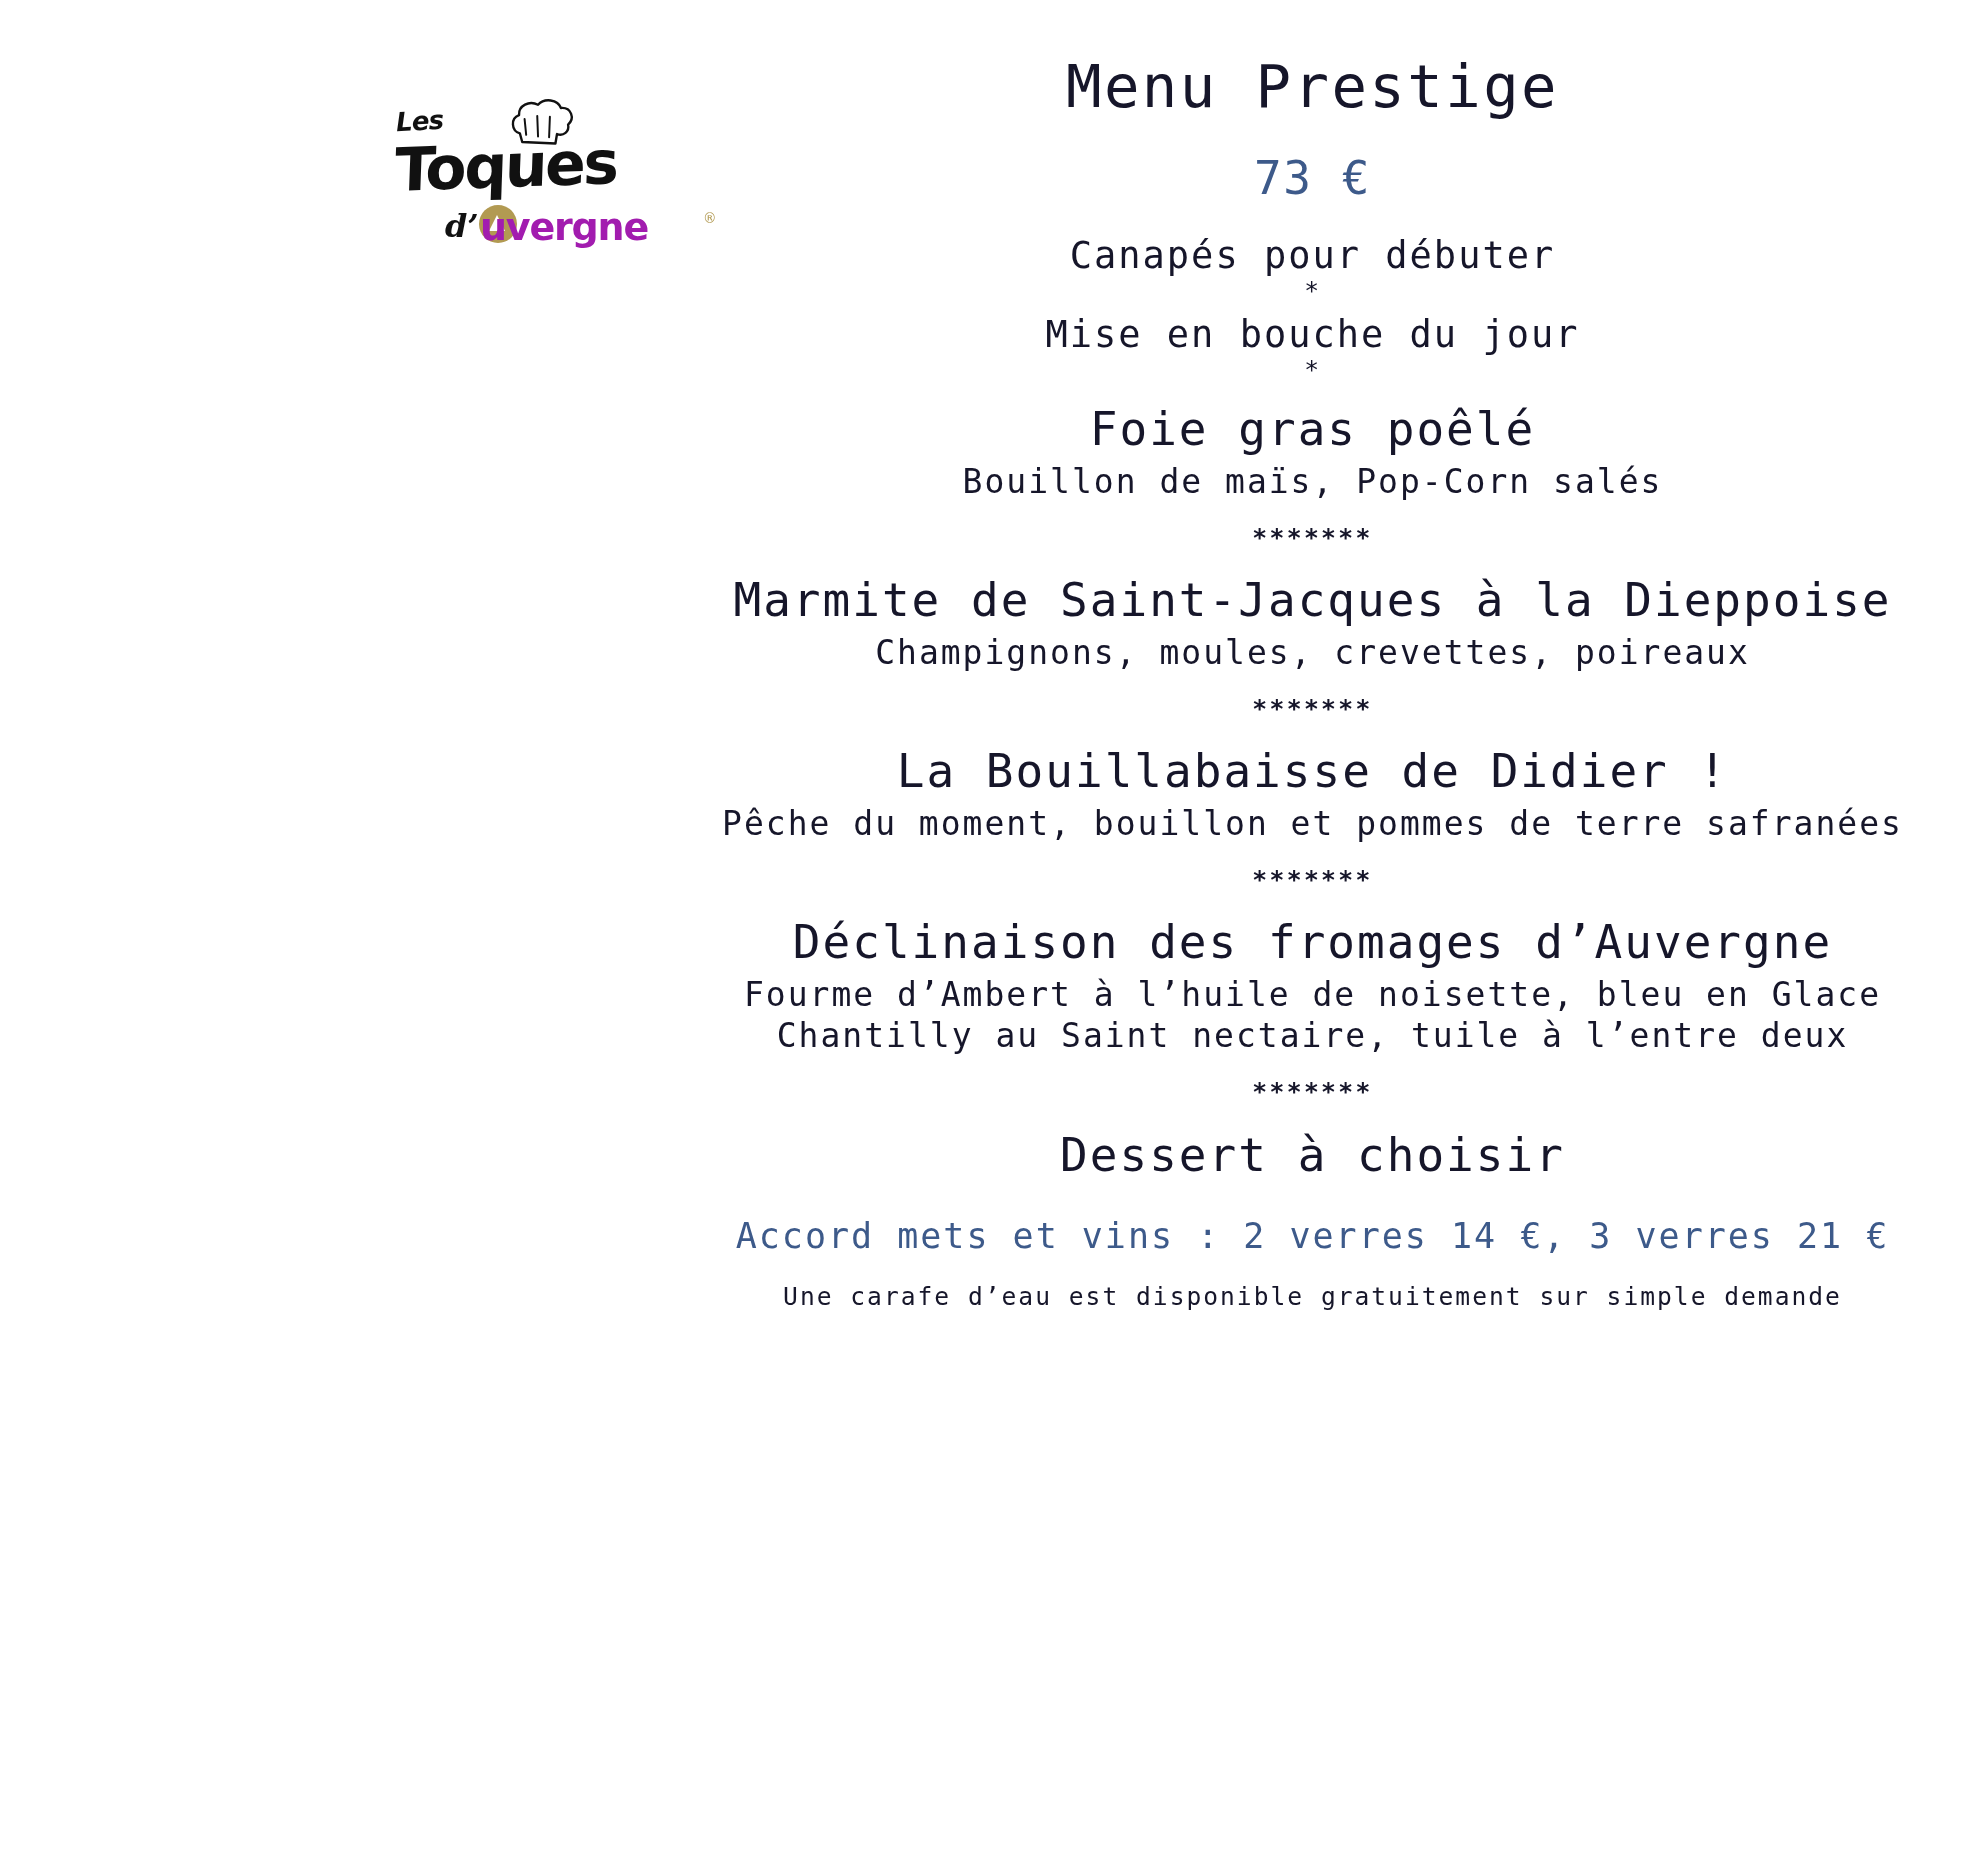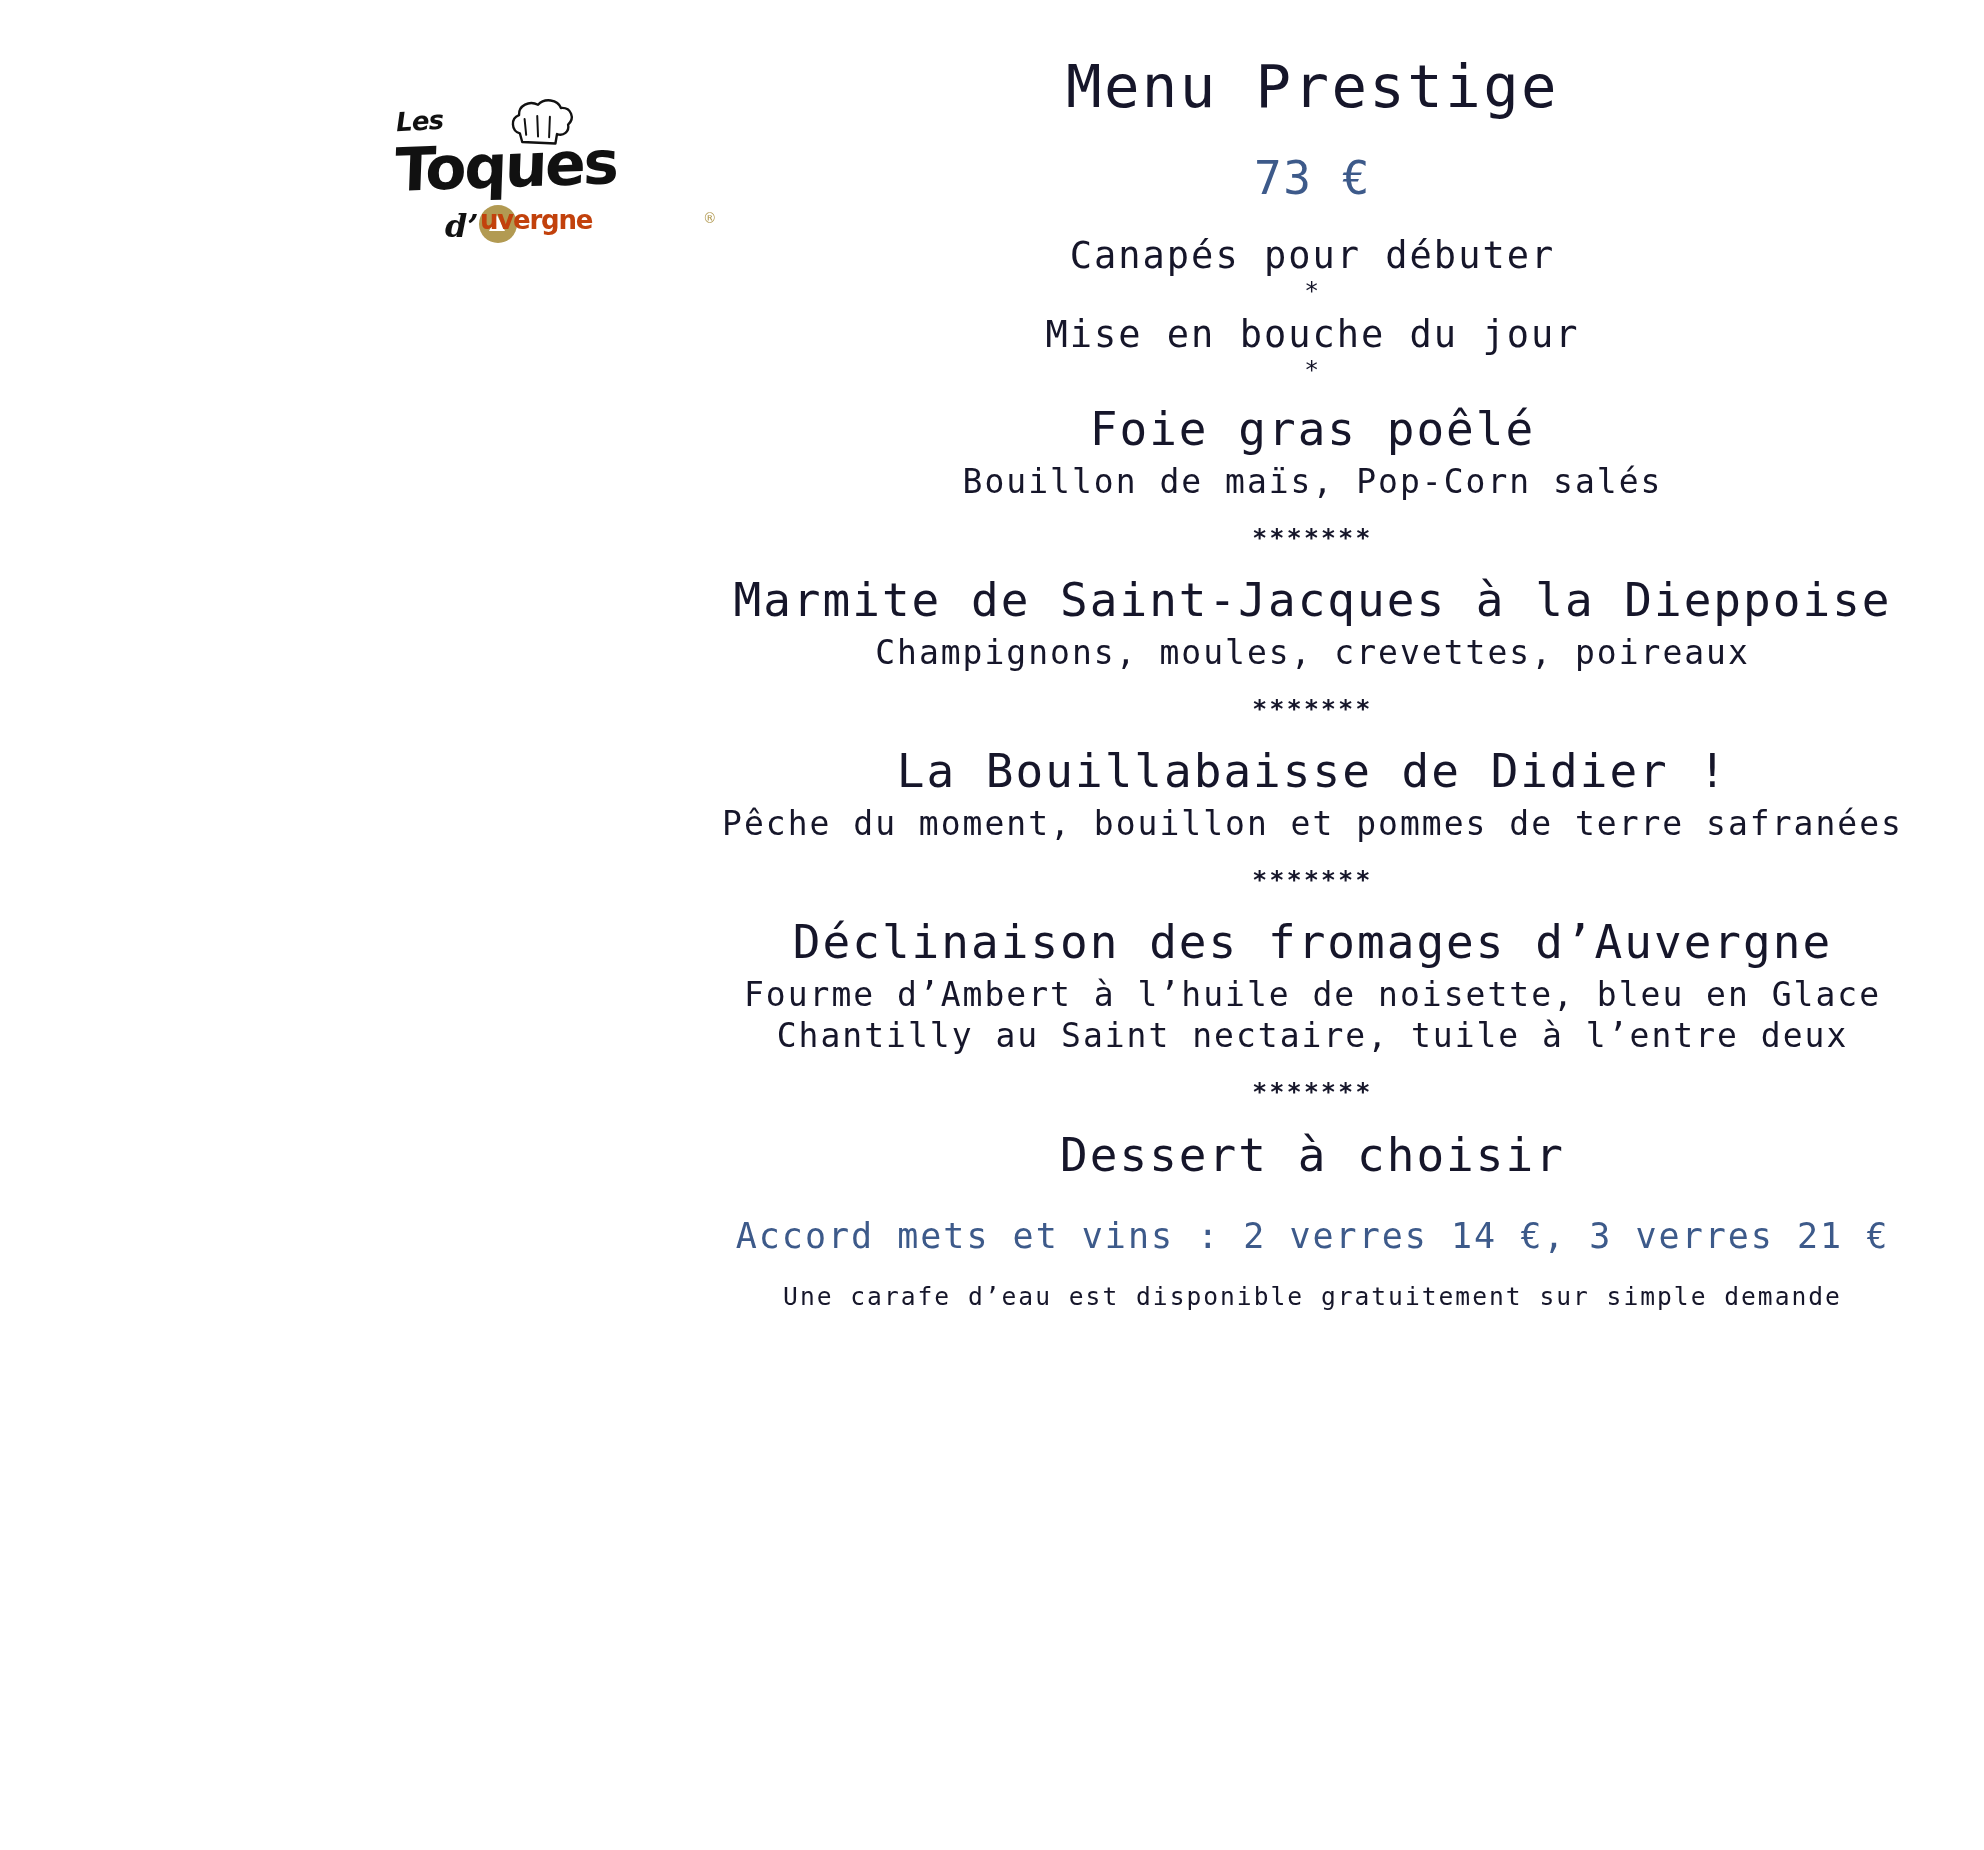--- a/index.html
+++ b/index.html
@@ -63,22 +63,22 @@
     font-weight: bold;
     font-size: 32px;
     color: #111111;
   }
   .logo-auvergne {
     position: absolute;
     left: 91px;
     top: 114px;
     font-family: "DejaVu Sans", sans-serif;
     font-weight: bold;
-    font-size: 26px;
-    color: #c2410c;
+    font-size: 38px;
+    color: #a21caf;
     letter-spacing: -1.2px;
   }
   .logo-mark {
     position: absolute;
     left: 90px;
     top: 114px;
     width: 38px;
     height: 38px;
     border-radius: 50%;
     background: #b29a52;

